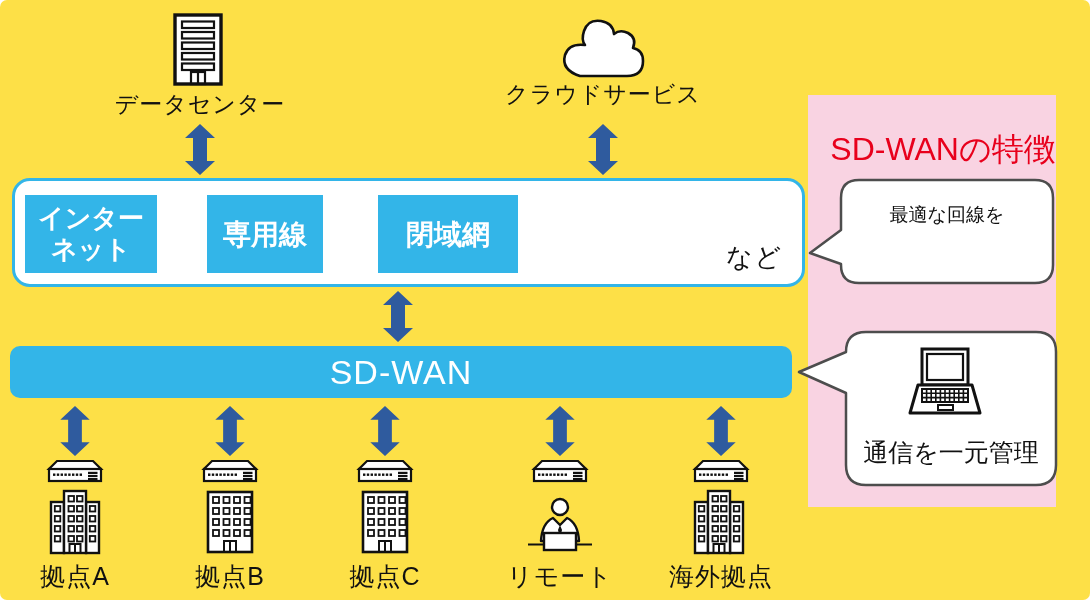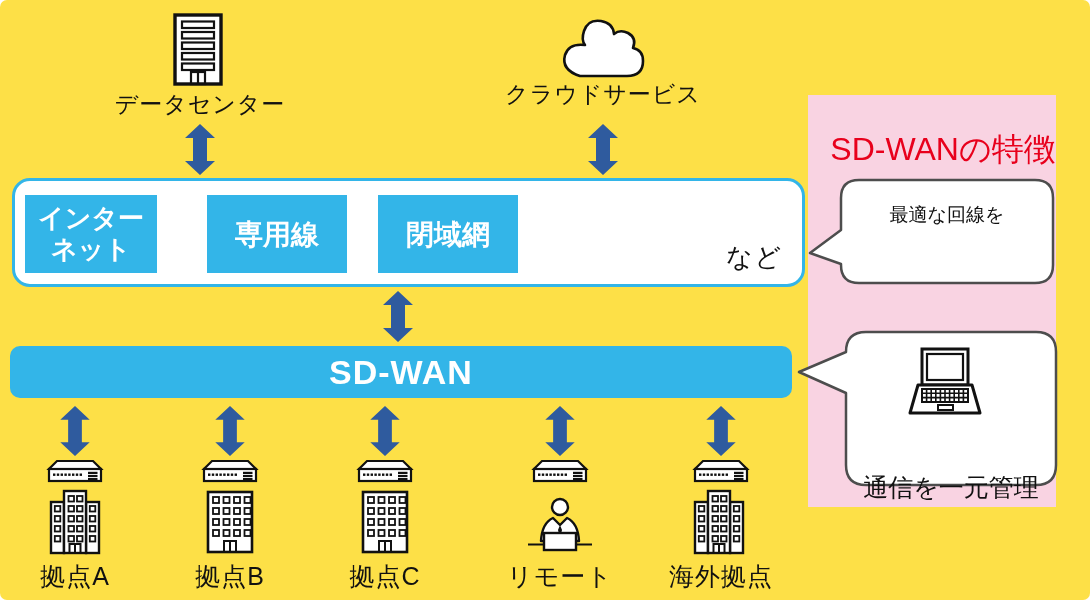--- a/index.html
+++ b/index.html
@@ -55,21 +55,21 @@
   }
 
   
   .sdwan-bar{
     position:absolute;
     left:10px;top:346px;
     width:782px;height:52px;
     background:#33B5E8;
     border-radius:10px;
     display:flex;align-items:center;justify-content:center;
-    color:#fff;font-weight:bold;font-size:34px;
+    color:#fff;font-weight:normal;font-size:34px;
     letter-spacing:1px;
   }
 
   
   .site-label{
     position:absolute;
     top:560px;width:150px;
     text-align:center;
     font-size:25px;color:#111;
     letter-spacing:1px;
@@ -96,21 +96,20 @@
     text-align:center;
     color:#111;
   }
   .bubble-text.b1{
     left:847px;top:198px;width:200px;
     font-size:19px;line-height:34px;
   }
   .bubble-text.b2{
     left:851px;top:436px;width:200px;
     font-size:25px;
-    margin-top:35px;
   }
 </style>
 </head>
 <body>
 
 <div class="canvas">
 
   <svg class="abs" style="left:173px;top:13px" width="50" height="73" viewBox="0 0 50 73">
     <rect x="2" y="2" width="46" height="69" fill="#fff" stroke="#111" stroke-width="3.4"></rect>
     <rect x="9" y="8.5" width="32" height="6.5" fill="none" stroke="#111" stroke-width="2.2"></rect>
@@ -134,21 +133,21 @@
   <svg class="abs" style="left:588px;top:124px" width="30" height="51" viewBox="0 0 30 51">
     <polygon points="15,0 30,14 22,14 22,37 30,37 15,51 0,37 8,37 8,14 0,14" fill="#2F5B9E"></polygon>
   </svg>
 
   <div class="wan-container"></div>
 
   <div class="wan-box" style="left:25px;width:132px;font-size:26px">
     <span>インター</span>
     <span>ネット</span>
   </div>
-  <div class="wan-box" style="left:207px;width:140px;font-size:28px">
+  <div class="wan-box" style="left:207px;width:116px;font-size:28px">
     <span>専用線</span>
   </div>
   <div class="wan-box" style="left:378px;width:140px;font-size:28px">
     <span>閉域網</span>
   </div>
   <div class="etc-label">など</div>
 
   <svg class="abs" style="left:383px;top:291px" width="30" height="51" viewBox="0 0 30 51">
     <polygon points="15,0 30,14 22,14 22,37 30,37 15,51 0,37 8,37 8,14 0,14" fill="#2F5B9E"></polygon>
   </svg>

